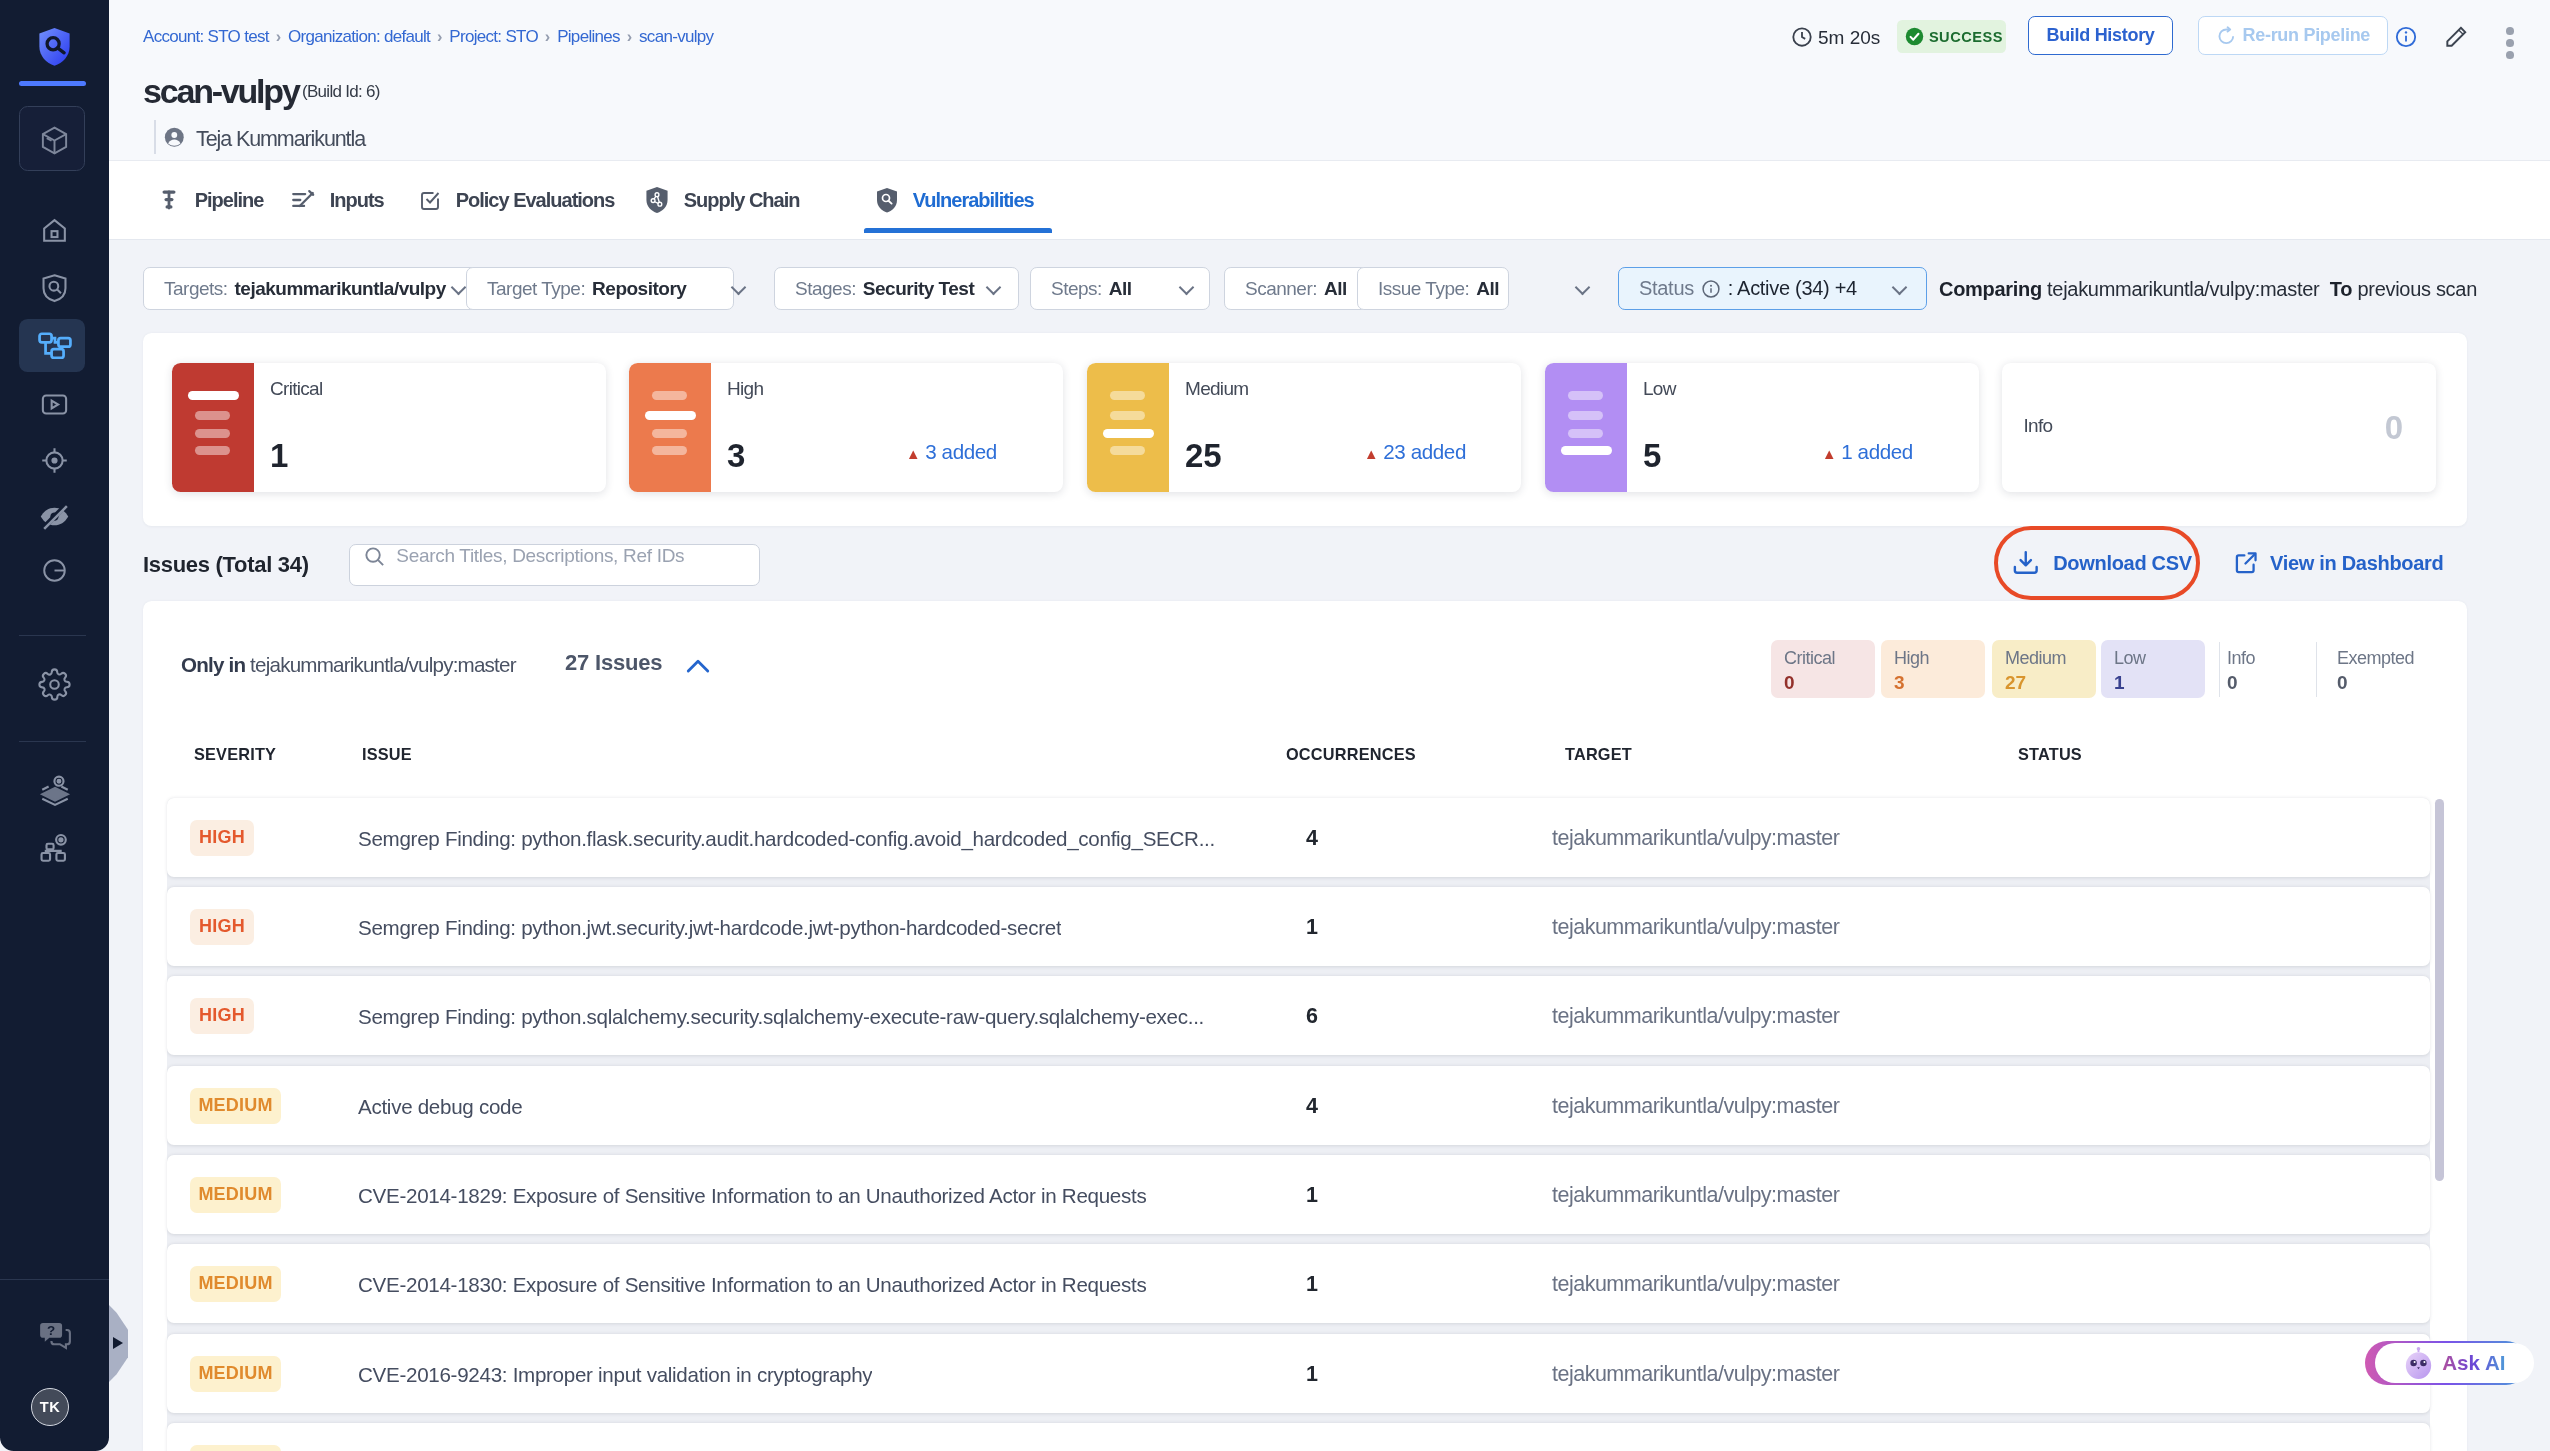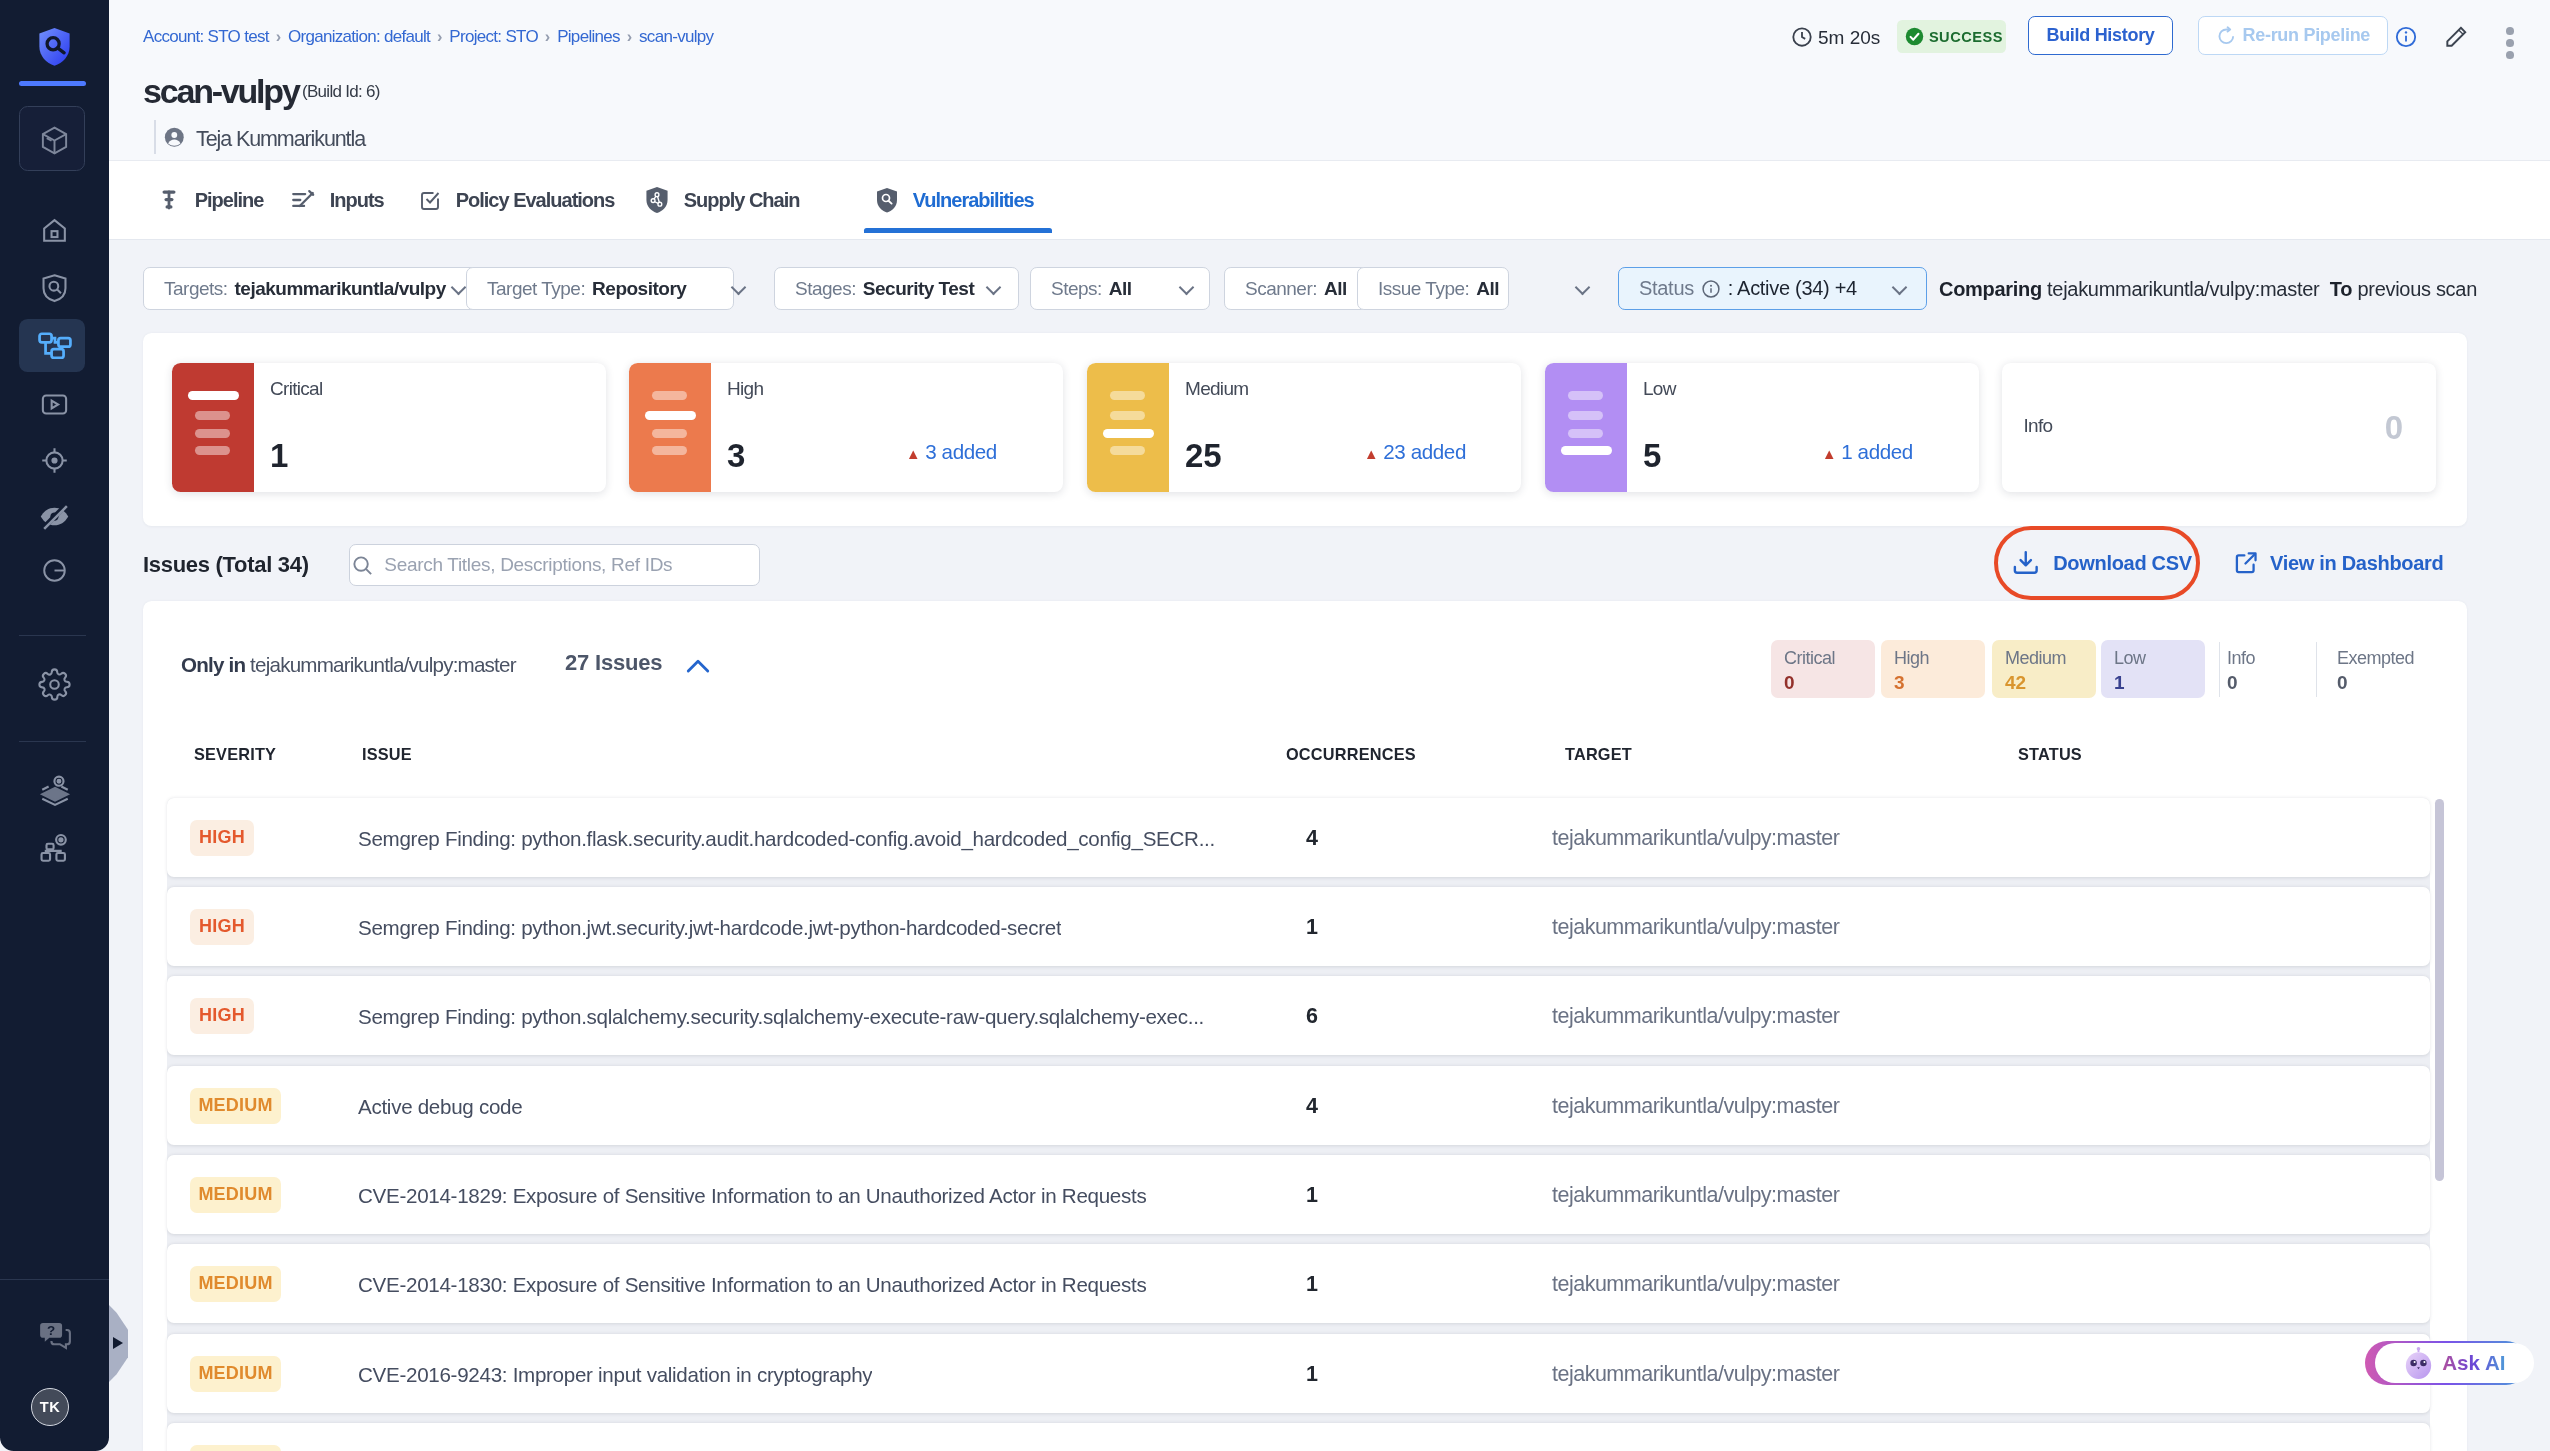--- a/index.html
+++ b/index.html
@@ -58,21 +58,21 @@
   .card { position:absolute; top:363px; width:434px; height:129px; background:#fff; border-radius:8.6px; box-shadow:0 1.7px 8.6px rgba(30,40,60,.13); }
   .card .iconblk { position:absolute; left:0; top:0; width:82px; height:129px; border-radius:8.6px 0 0 8.6px; }
   .card .bar { position:absolute; height:9.4px; border-radius:5.2px; background:rgba(255,255,255,0.45); left:23px; width:35px; }
   .card .bar.w { background:#fff; left:15.5px; width:51px; }
   .card .ctitle { position:absolute; left:98px; top:14.6px; font-size:19px; letter-spacing:-0.7px; color:#434a58; }
   .card .cnum { position:absolute; left:98px; top:74px; font-size:33px; font-weight:bold; color:#1f242e; }
   .card .added { position:absolute; left:277px; top:77px; font-size:20.6px; letter-spacing:-0.4px; color:#2e6fd8; }
   .card .added .tri { color:#c23d2e; font-size:14.6px; margin-right:5.2px; }
 
   .issues-title { position:absolute; left:143px; top:552px; font-size:22px; font-weight:bold; letter-spacing:-0.3px; color:#1f242e; }
-  .searchbox { position:absolute; left:349px; top:544px; width:411px; height:42px; background:#fff; border:0.9px solid #ccd2dd; border-radius:6.9px; display:flex; align-items:center; padding-left:1px; }
+  .searchbox { position:absolute; left:349px; top:544px; width:411px; height:42px; background:#fff; border:0.9px solid #ccd2dd; border-radius:6.9px; display:flex; padding-left:13px; }
   .searchbox span { color:#9aa2b1; font-size:19px; letter-spacing:-0.3px; margin-left:10.3px; }
   .annot { position:absolute; left:1994px; top:526px; width:206px; height:74px; border:4.3px solid #e84a27; border-radius:37px; }
   .dlcsv { position:absolute; left:2012px; top:550px; display:flex; align-items:center; gap:13.7px; color:#2562c9; font-size:20px; letter-spacing:-0.3px; font-weight:bold; }
   .viewdash { position:absolute; left:2233px; top:550px; display:flex; align-items:center; gap:11px; color:#2562c9; font-size:20px; letter-spacing:-0.3px; font-weight:bold; }
   #table-panel { position:absolute; left:143px; top:601px; width:2324px; height:850px; background:#fff; border-radius:8.6px 8.6px 0 0; box-shadow:0 0.9px 2.6px rgba(40,50,70,.05); }
   .onlyin { position:absolute; left:181px; top:653px; font-size:20.6px; letter-spacing:-0.8px; color:#4a5264; }
   .onlyin b { color:#333b4d; }
   .issues27 { position:absolute; left:565px; top:650px; font-size:22px; letter-spacing:-0.2px; font-weight:bold; color:#4d5669; }
   .chevup { position:absolute; left:685px; top:656px; }
   .chip { position:absolute; top:640px; width:104px; height:58px; border-radius:6.9px; padding:7.7px 0 0 13px; }
@@ -444,21 +444,21 @@
 <div class="chip" style="left:1771px; background:#f6e5e5;">
     <div class="cl">Critical</div>
     <div class="cn" style="color:#93312b;">0</div>
   </div>
 <div class="chip" style="left:1881px; background:#fcebda;">
     <div class="cl">High</div>
     <div class="cn" style="color:#d5712f;">3</div>
   </div>
 <div class="chip" style="left:1992px; background:#f8edc7;">
     <div class="cl">Medium</div>
-    <div class="cn" style="color:#d9952e;">42</div>
+    <div class="cn" style="color:#d9952e;">27</div>
   </div>
 <div class="chip" style="left:2101px; background:#e3e2f6;">
     <div class="cl">Low</div>
     <div class="cn" style="color:#39418f;">1</div>
   </div>
 <div class="vsep" style="left:2219px;"></div>
 <div class="chip" style="left:2214px;">
     <div class="cl">Info</div>
     <div class="cn" style="color:#555c6b;">0</div>
   </div>

